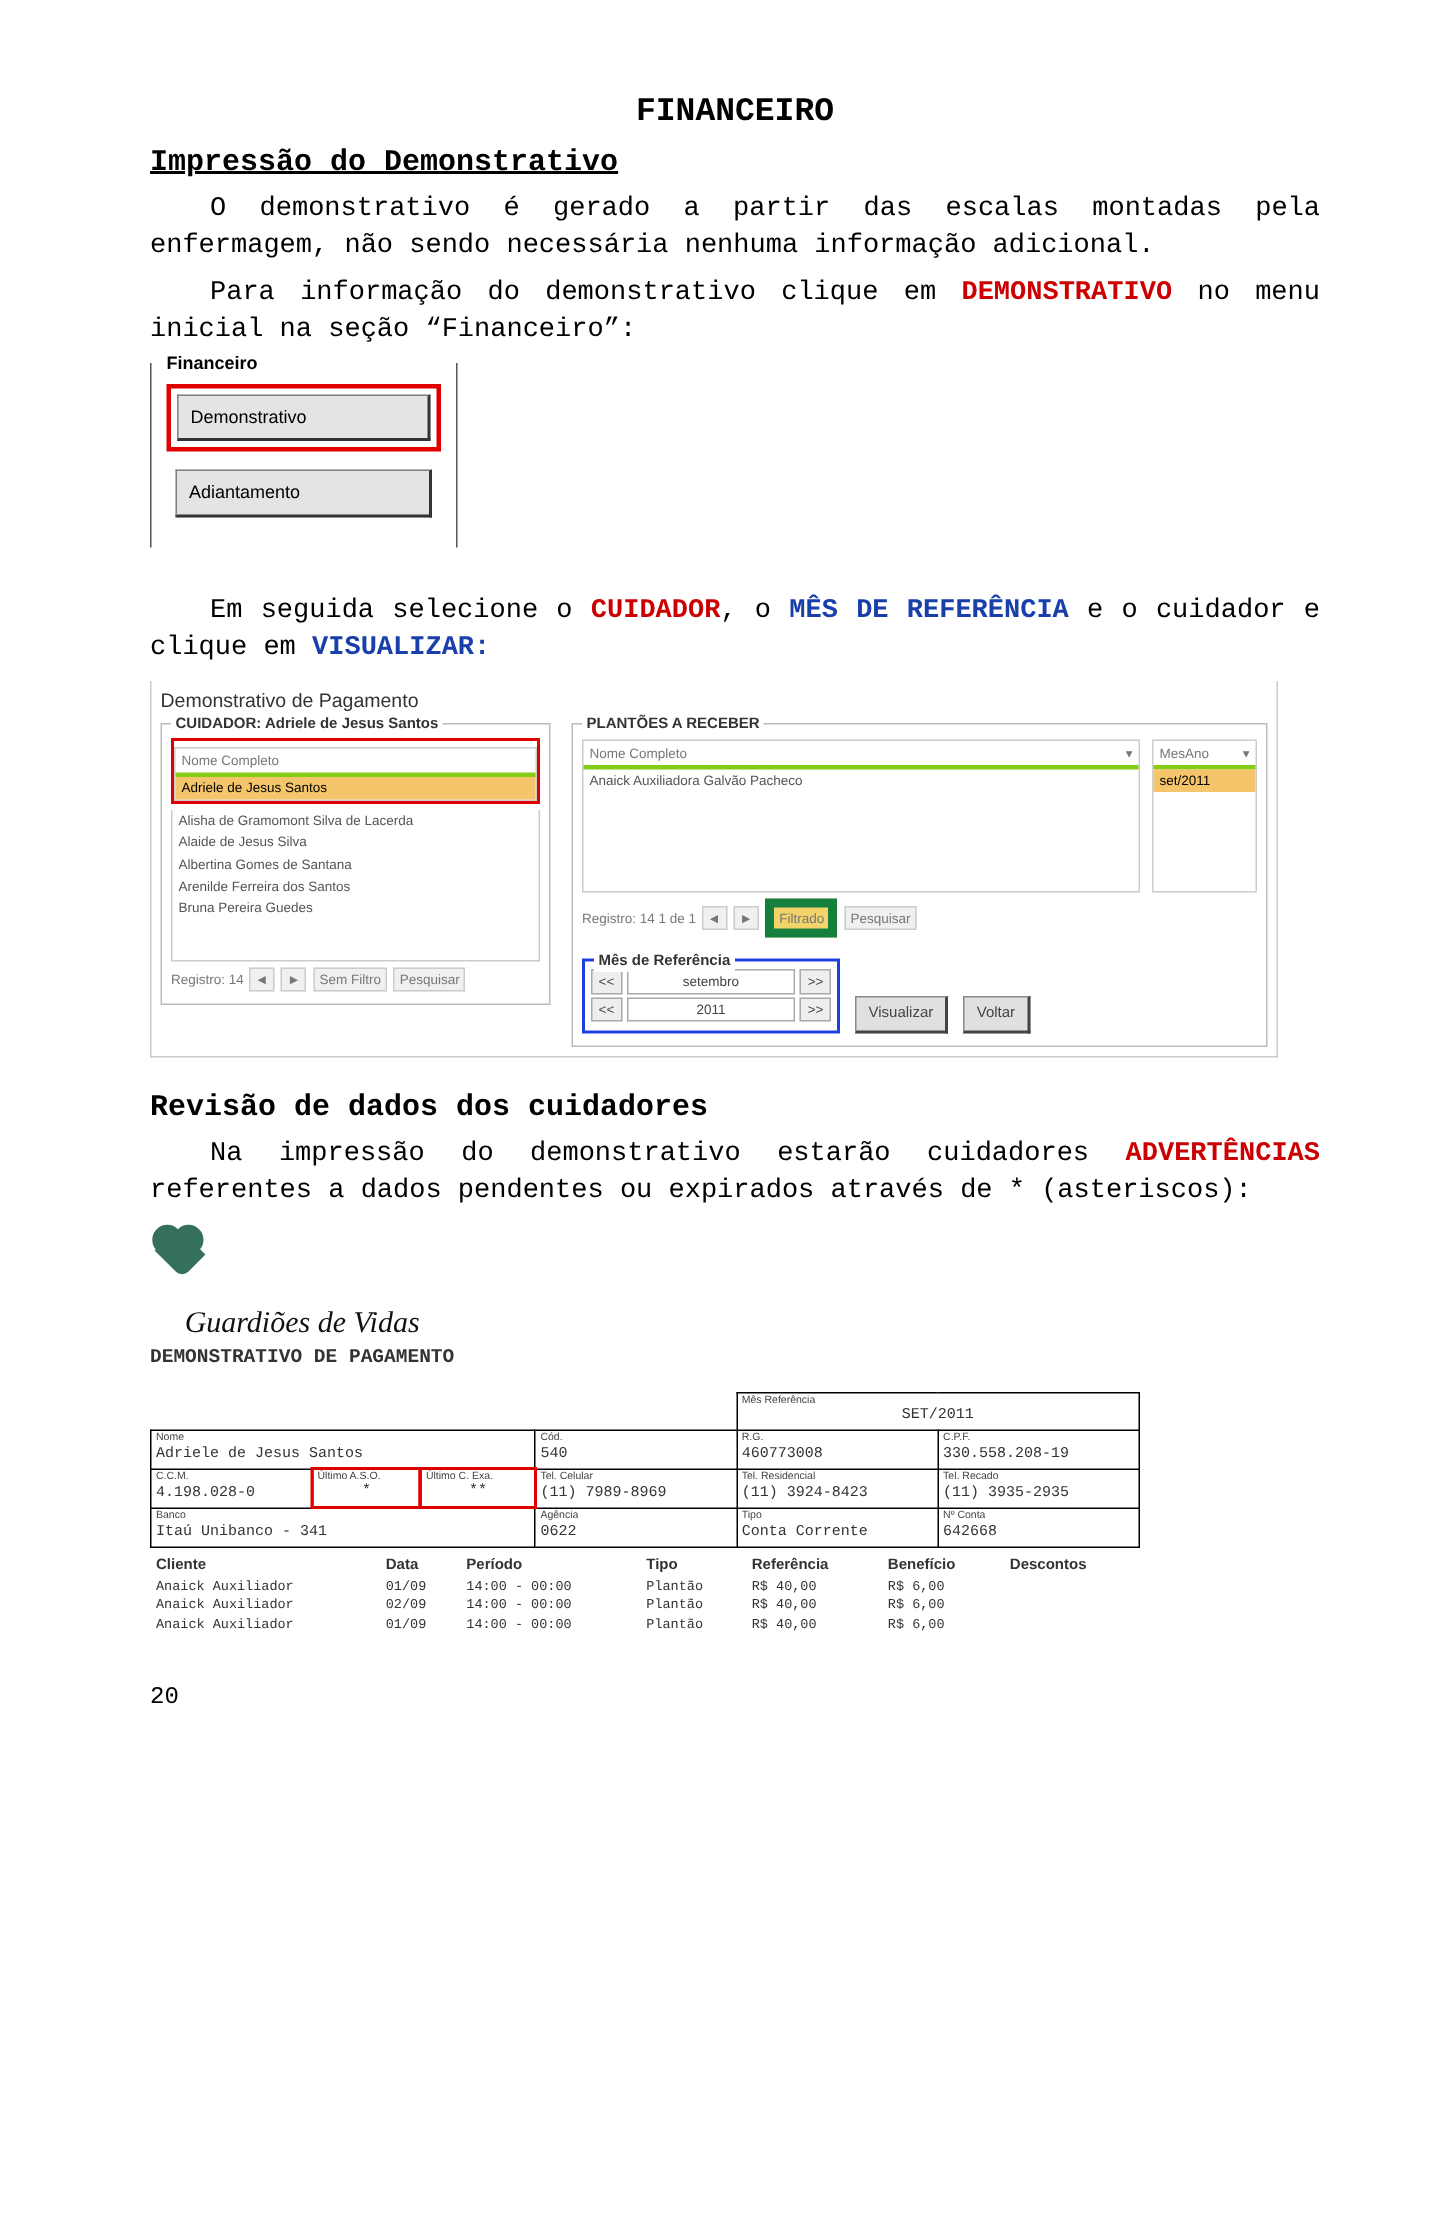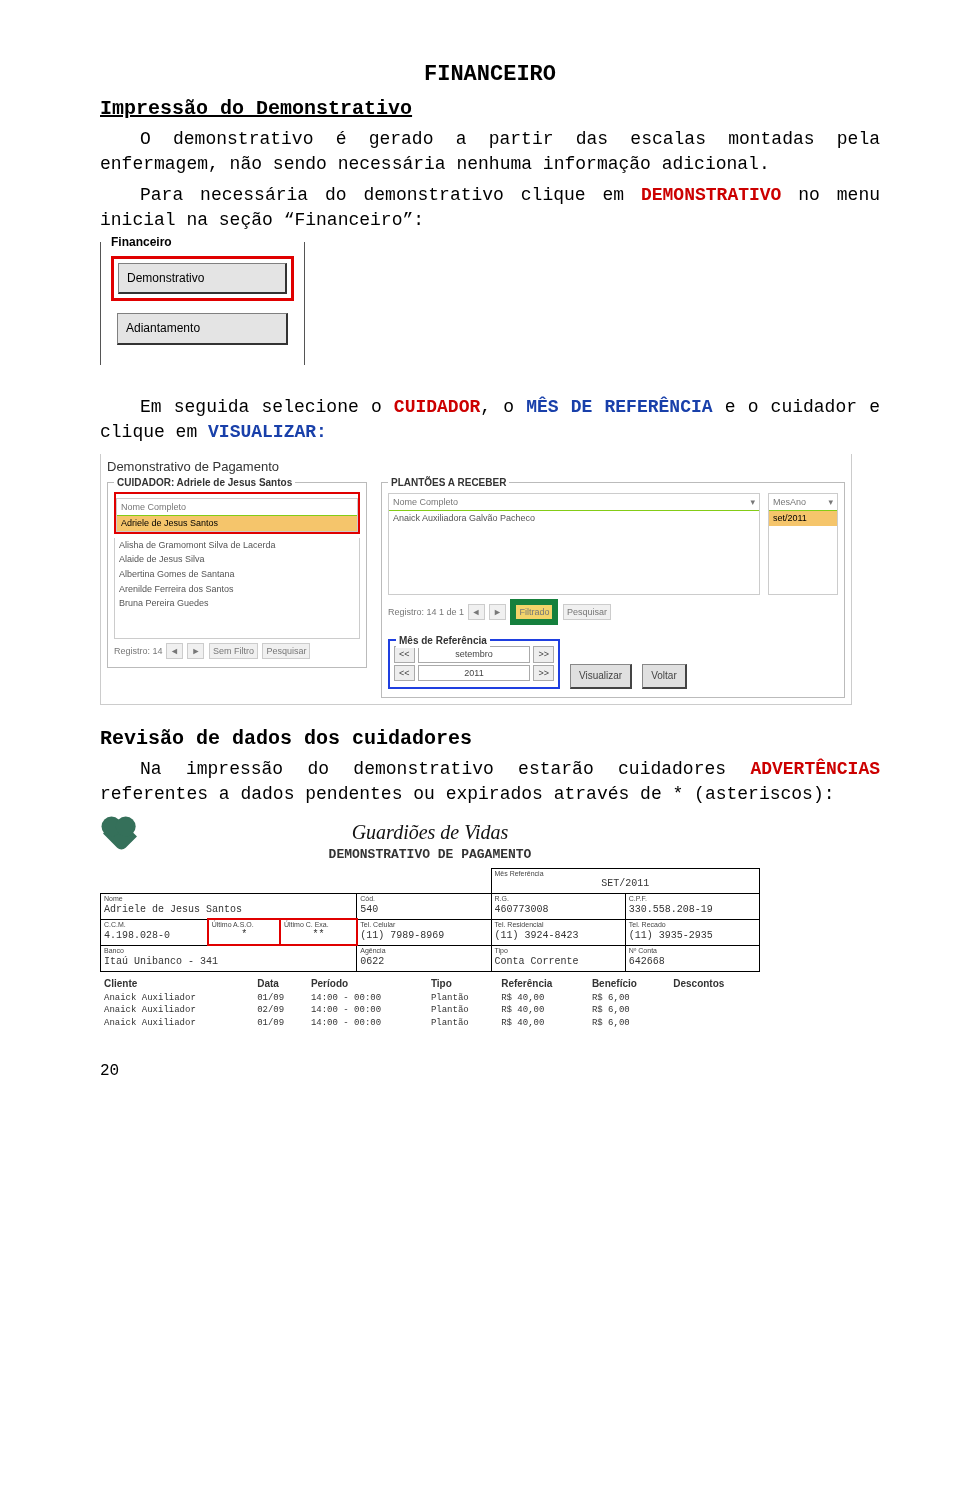--- a/index.html
+++ b/index.html
@@ -110,21 +110,21 @@
     padding: 0 3px;
     color: #333;
   }
   .shot2 .list {
     border: 1px solid #ccc;
     background: #fff;
     min-height: 100px;
     margin-top: 4px;
   }
   .shot2 .list .hdr {
-    border-bottom: 1px solid #84cc16;
+    border-bottom: 3px solid #84cc16;
     padding: 2px 4px;
     color: #777;
     font-size: 9px;
   }
   .shot2 .list .row {
     padding: 1px 4px;
     color: #555;
     font-size: 9px;
     white-space: nowrap;
   }
@@ -215,20 +215,21 @@
     width: 660px;
     margin: 10px 0 10px 0;
     font-family: Arial, sans-serif;
     font-size: 10px;
     color: #333;
   }
   .shot3 .hdr-row {
     display: flex;
     align-items: flex-start;
     gap: 10px;
+    flex-direction: column;
   }
   .shot3 .logo {
     width: 40px; height: 40px;
     position: relative;
   }
   .shot3 .heart {
     position: absolute; width: 26px; height: 22px;
     background: #35705a;
     top: 6px; left: 7px;
     transform: rotate(45deg);
@@ -301,21 +302,21 @@
   }
 </style>
 </head>
 <body>
 
 <div class="main-title">FINANCEIRO</div>
 <div class="sub-title">Impressão do Demonstrativo</div>
 
 <p class="body ind">O demonstrativo é gerado a partir das escalas montadas pela enfermagem, não sendo necessária nenhuma informação adicional.</p>
 <p class="body ind">
-  <span>Para necessária do demonstrativo clique em </span><span class="red-bold">DEMONSTRATIVO</span><span> no menu inicial na seção “Financeiro”:</span>
+  <span>Para informação do demonstrativo clique em </span><span class="red-bold">DEMONSTRATIVO</span><span> no menu inicial na seção “Financeiro”:</span>
 </p>
 
 <div class="shot1">
   <div class="panel-border">
     <div class="legend">Financeiro</div>
     <div class="inner">
       <div class="hl-red">
         <div class="btn" style="margin:3px">Demonstrativo</div>
       </div>
       <div class="btn">Adiantamento</div>

